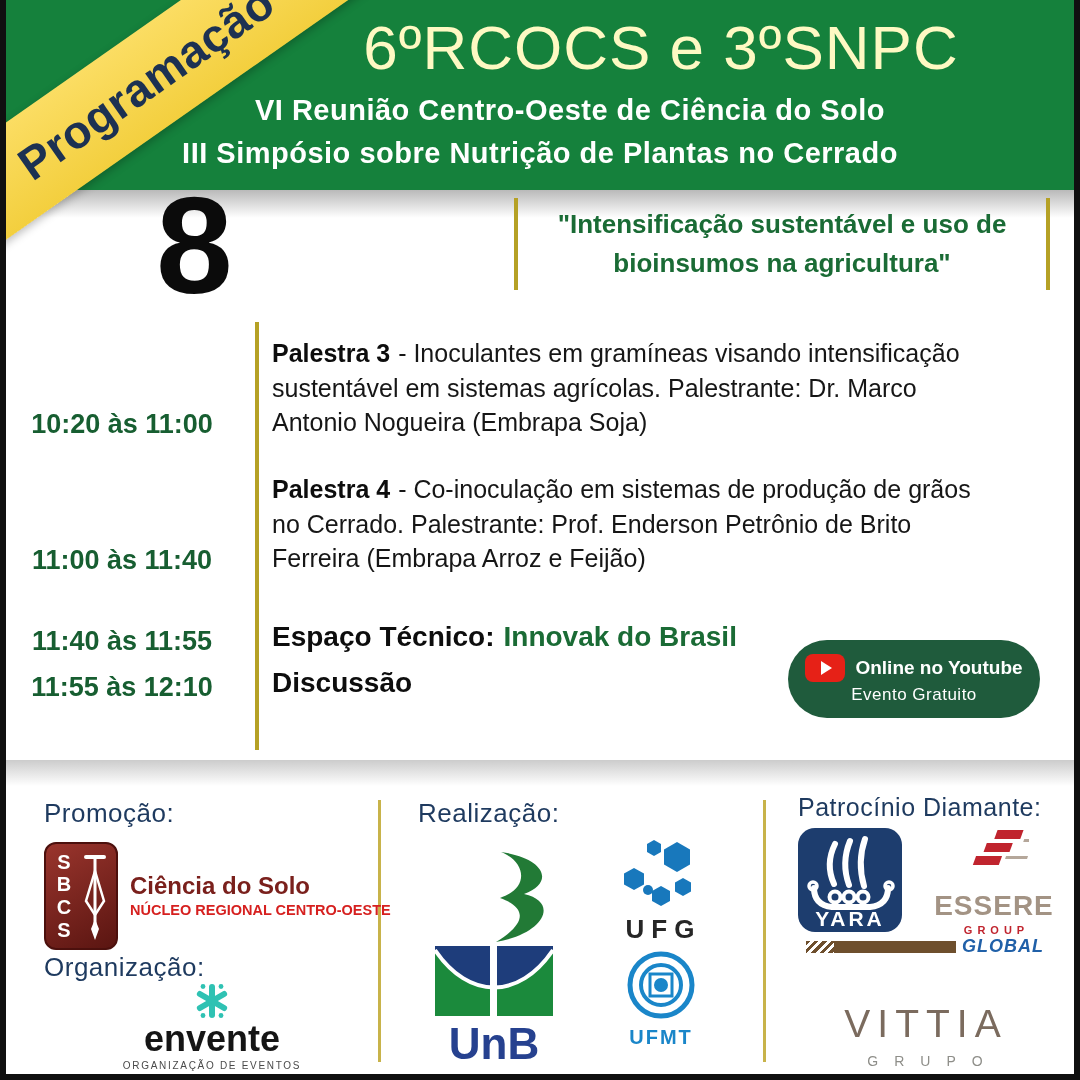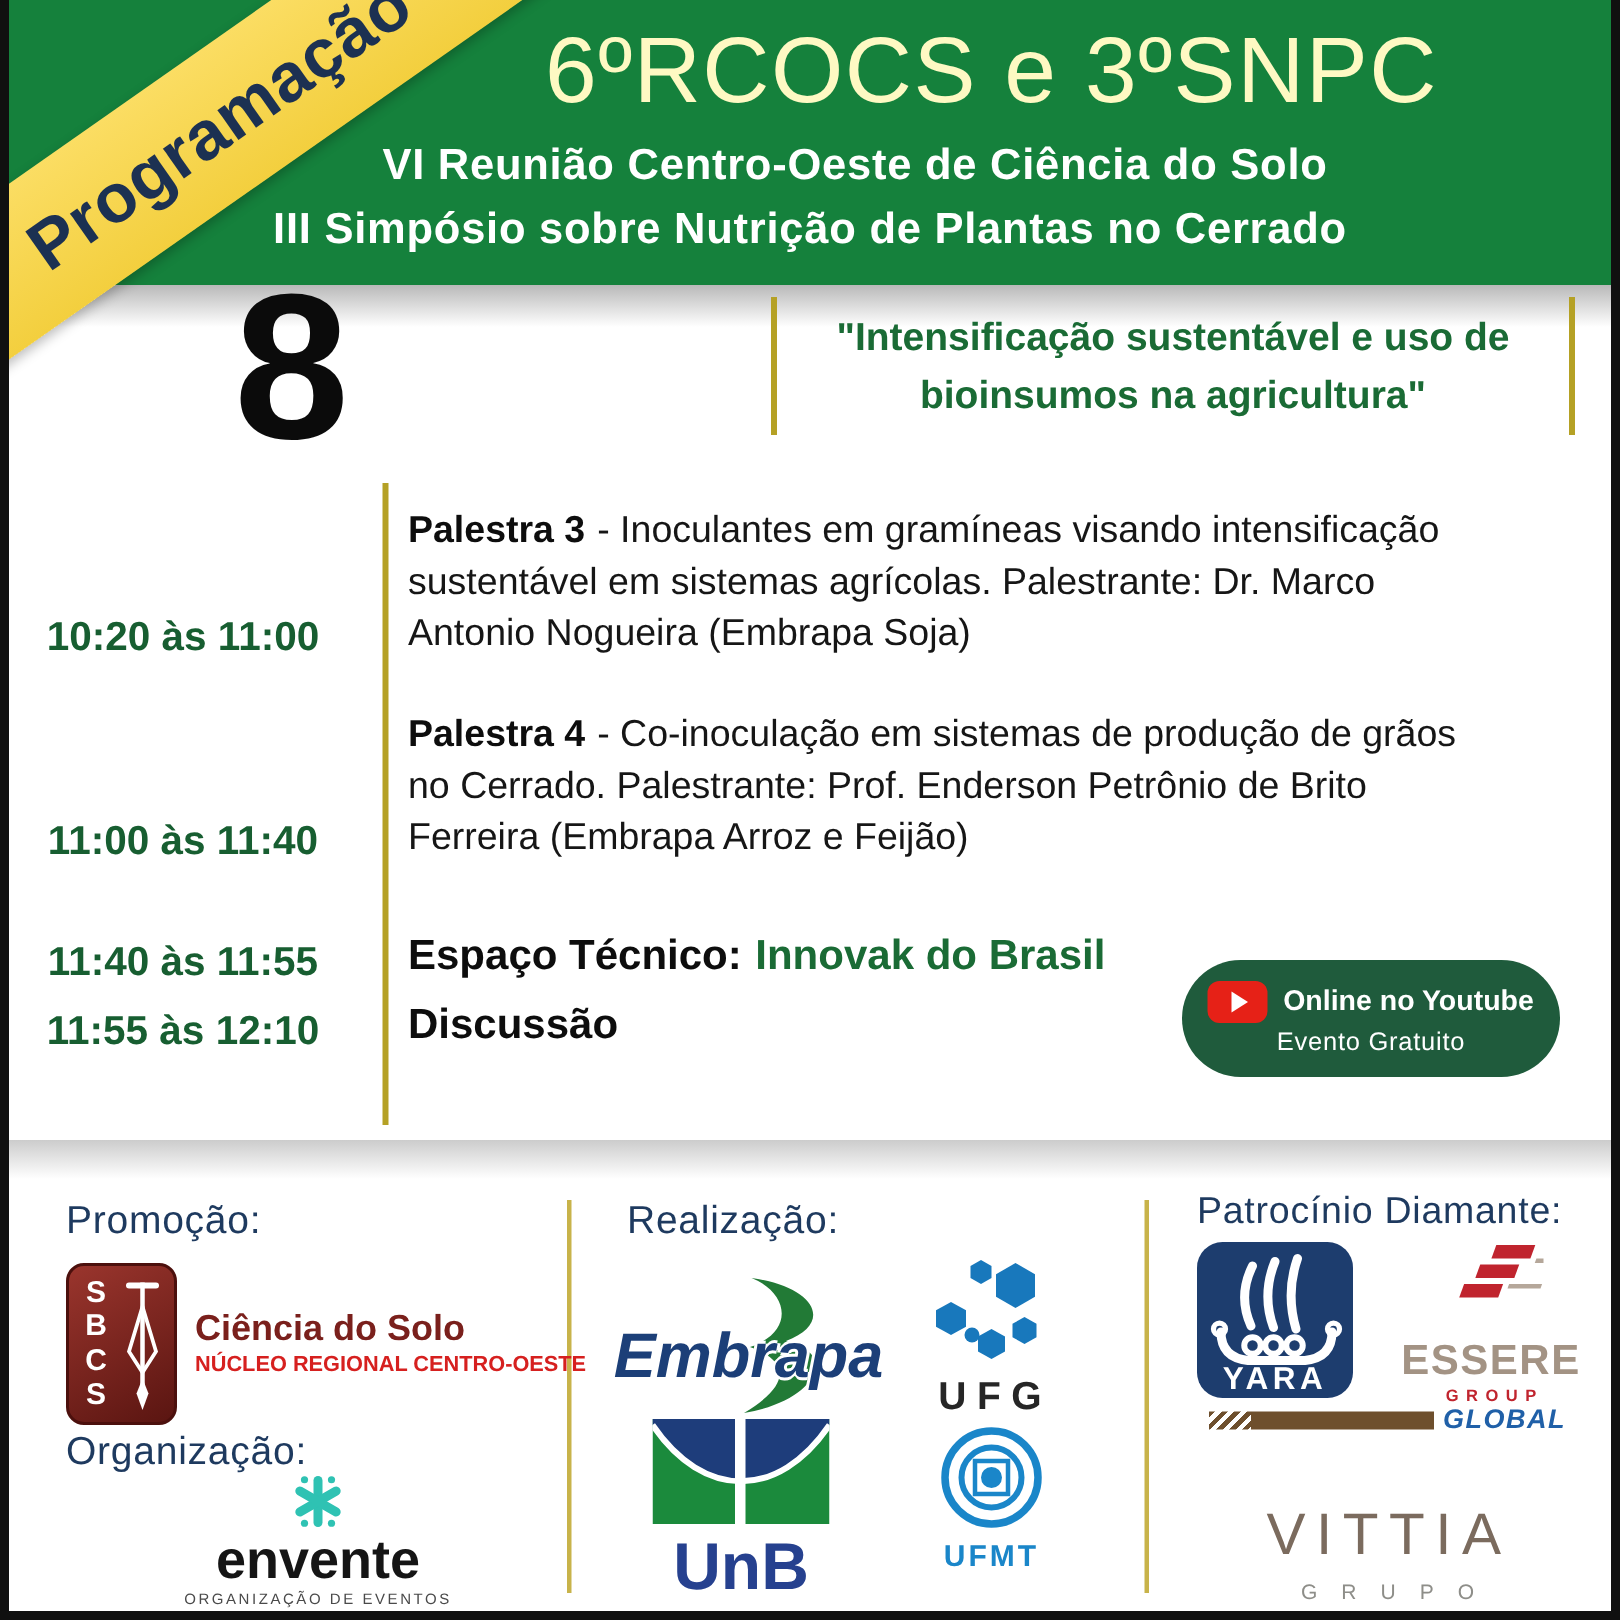--- a/index.html
+++ b/index.html
@@ -205,21 +205,20 @@
       </g>
     </svg>
     <div class="envente-name">envente</div>
     <div class="envente-tag">ORGANIZAÇÃO DE EVENTOS</div>
   </div>
 
   <div class="embrapa">
     <svg width="190" height="96" viewBox="0 0 190 96">
       <path d="M97 2 C 140 8 152 32 120 44 C 156 52 140 84 92 92 C 122 74 124 58 96 48 C 126 38 122 12 97 2 Z" fill="#227a36"></path>
     </svg>
-    <div class="embrapa-name">Embrapa</div>
   </div>
 
   <div class="ufg">
     <svg width="78" height="74" viewBox="0 0 78 74">
       <g fill="#1878bc">
         <polygon points="33,6 40,10 40,18 33,22 26,18 26,10"></polygon>
         <polygon points="56,8 69,15.5 69,30.5 56,38 43,30.5 43,15.5"></polygon>
         <polygon points="13,34 23,39.5 23,50.5 13,56 3,50.5 3,39.5"></polygon>
         <polygon points="62,44 70,48.5 70,57.5 62,62 54,57.5 54,48.5"></polygon>
         <polygon points="40,52 49,57 49,67 40,72 31,67 31,57"></polygon>

